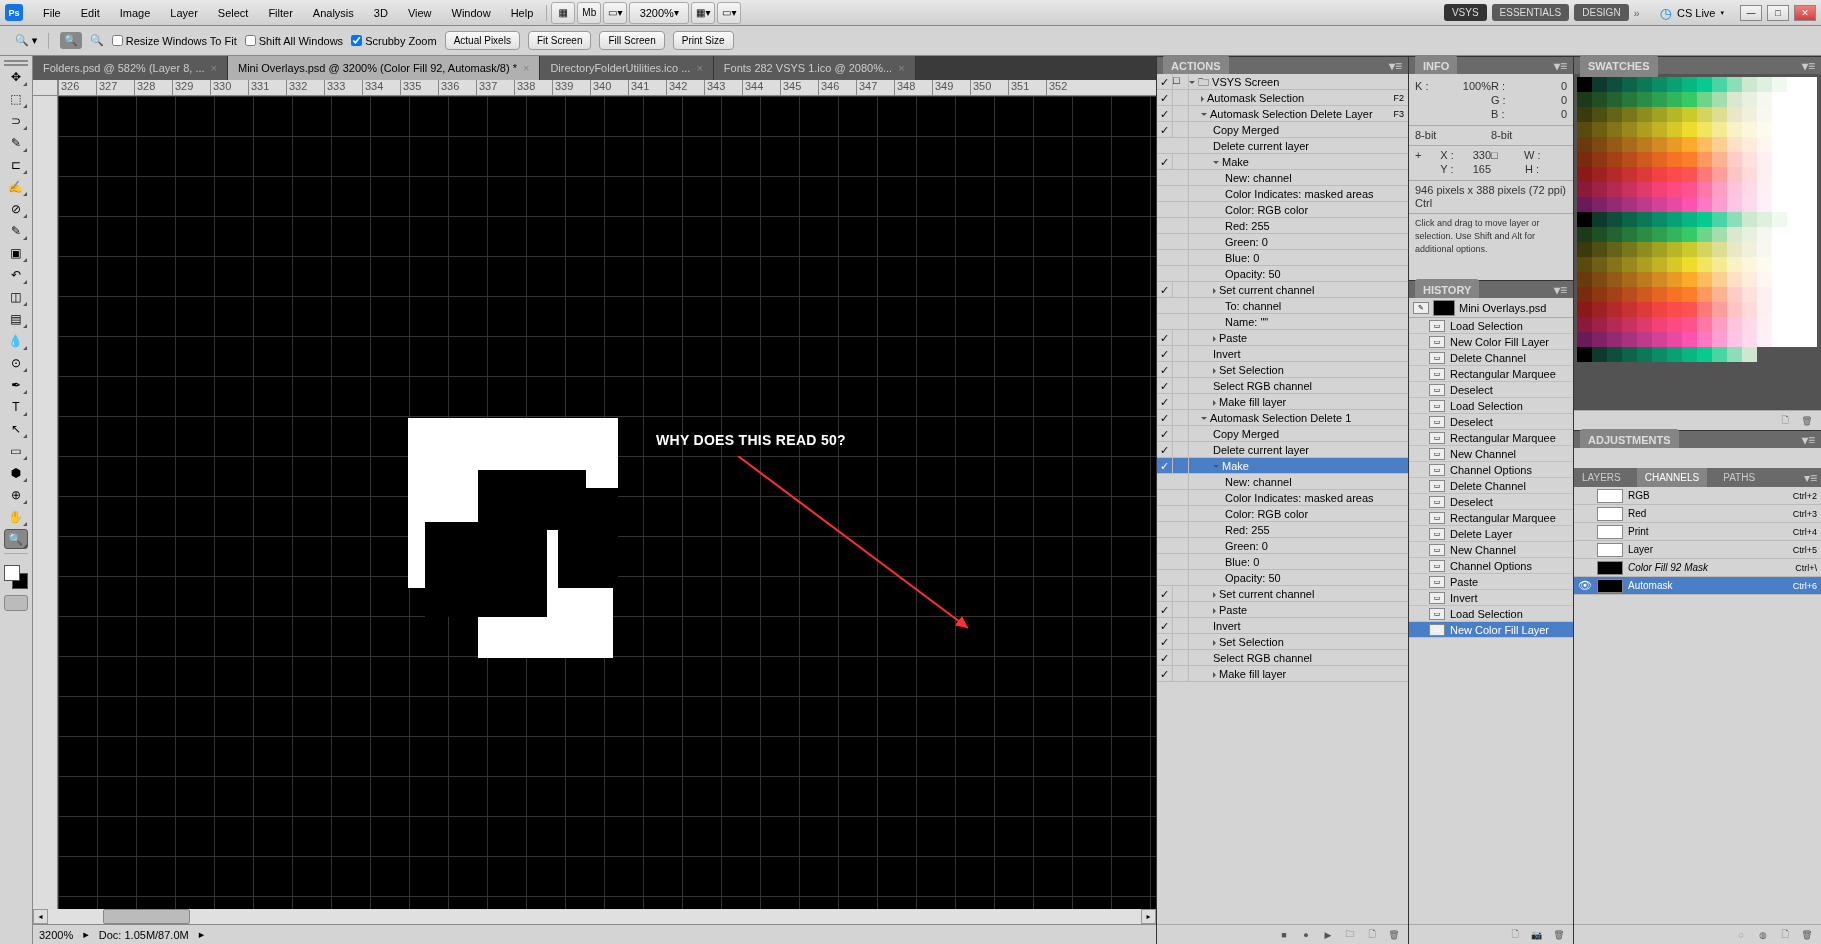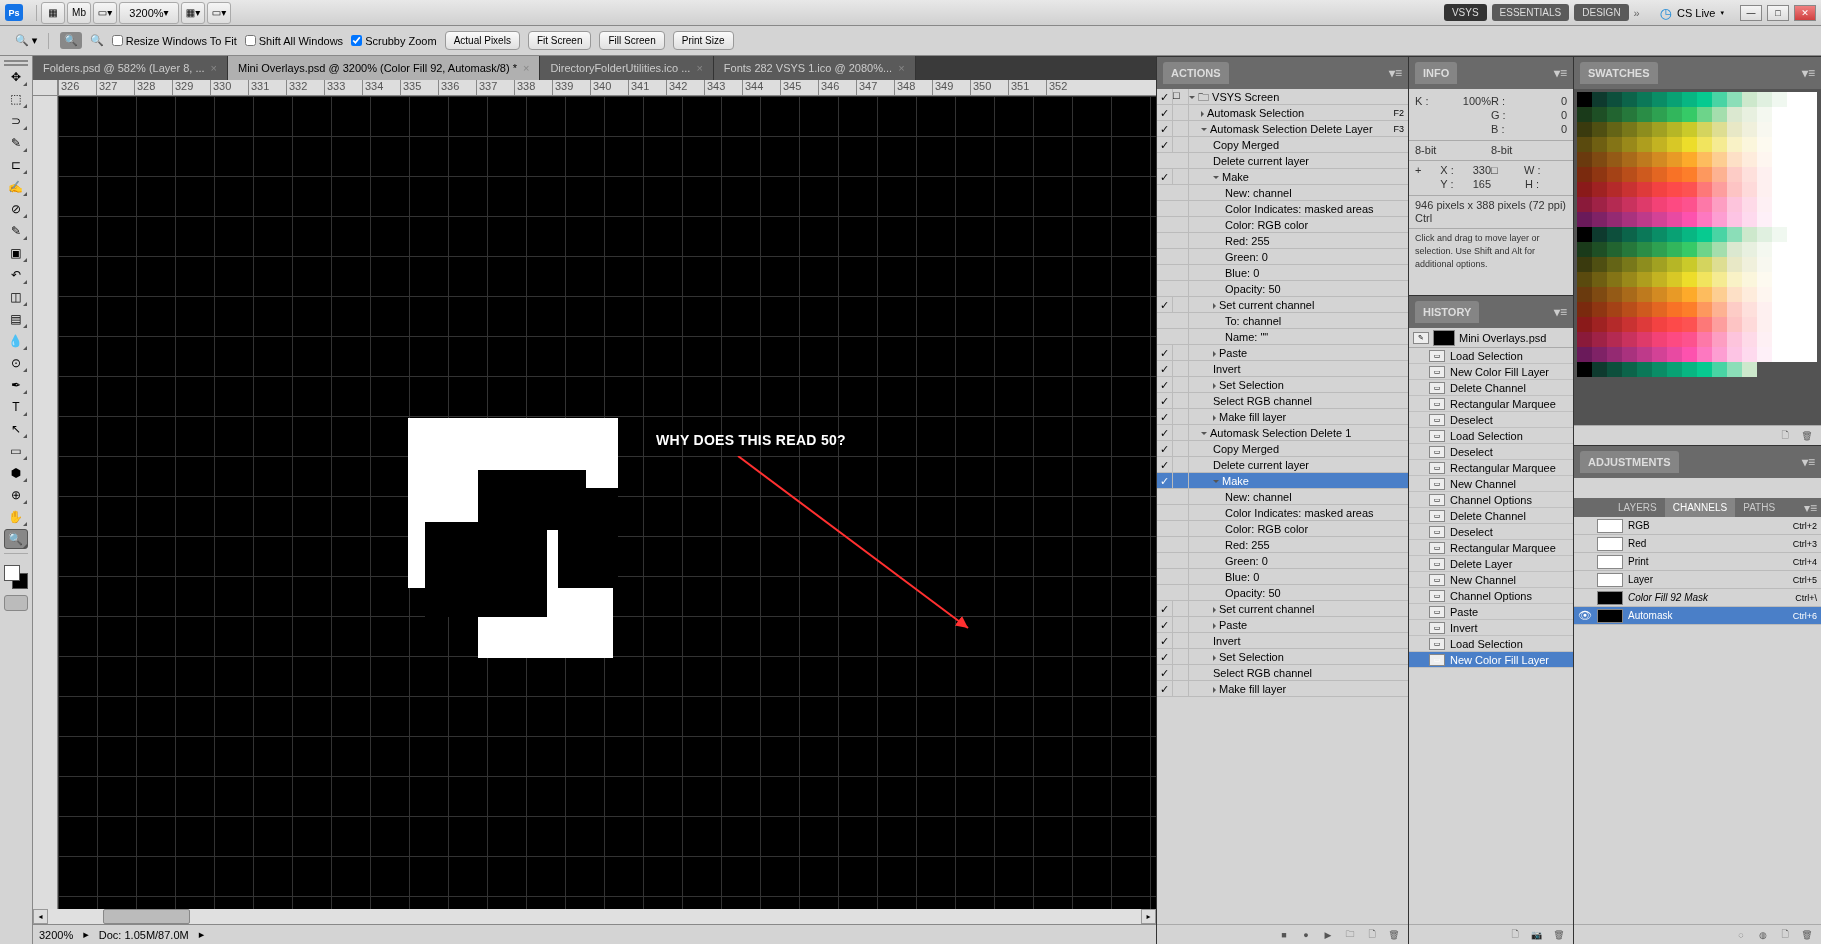--- a/index.html
+++ b/index.html
@@ -52,21 +52,21 @@
 .annotation{position:absolute;top:336px;left:598px;color:#fff;font-weight:bold;font-size:14px;letter-spacing:0.3px;}
 .arrow-svg{position:absolute;top:360px;left:600px;pointer-events:none;}
 .statusbar{height:20px;background:#d4d4d4;border-top:1px solid #888;display:flex;align-items:center;padding:0 6px;gap:10px;font-size:10px;}
 .scrollbar-h{height:15px;background:#ccc;display:flex;align-items:center;}
 .sb-btn{width:15px;height:15px;background:#ddd;border:1px solid #999;display:flex;align-items:center;justify-content:center;font-size:8px;}
 .sb-track{flex:1;height:15px;background:#e0e0e0;position:relative;}
 .sb-thumb{position:absolute;left:5%;width:8%;height:100%;background:#bbb;border:1px solid #888;border-radius:2px;}
 .panels { width:665px; background:#535353;display:flex; }
 .panel-col { display:flex;flex-direction:column;border-left:1px solid #333; }
 .col1{width:252px;} .col2{width:165px;} .col3{width:248px;}
-.panel-header{height:18px;background:#6a6a6a;color:#ddd;font-size:10px;font-weight:bold;padding:16px 6px;line-height:18px;display:flex;align-items:center;justify-content:space-between;border-top:1px solid #333;}
+.panel-header{height:18px;background:#6a6a6a;color:#ddd;font-size:10px;font-weight:bold;padding:8px 6px;line-height:18px;display:flex;align-items:center;justify-content:space-between;border-top:1px solid #333;}
 .panel-tab{background:#858585;padding:2px 8px;border-radius:3px 3px 0 0;}
 .panel-menu{font-size:12px;color:#ccc;}
 .panel-body{background:#d4d4d4;flex:1;overflow-y:auto;font-size:10px;}
 .action-row{display:flex;align-items:center;height:16px;border-bottom:1px solid #bbb;}
 .action-check{width:16px;text-align:center;border-right:1px solid #bbb;line-height:16px;}
 .action-box{width:16px;border-right:1px solid #bbb;height:16px;}
 .action-content{flex:1;padding-left:0;height:16px;line-height:16px;white-space:nowrap;overflow:hidden;}
 .action-fkey{padding:0 4px;font-size:9px;}
 .triangle{display:inline-block;width:0;height:0;border:3px solid transparent;margin-right:3px;vertical-align:middle;}
 .triangle.right{border-left-color:#555;border-right:none;}
@@ -78,37 +78,50 @@
 .info-row{display:flex;justify-content:space-between;margin-bottom:1px;}
 .info-divider{height:1px;background:#aaa;margin:3px -6px;}
 .history-row{display:flex;align-items:center;height:16px;border-bottom:1px solid #c0c0c0;padding-left:20px;gap:5px;}
 .history-row.selected{background:#4a7fc8;color:#fff;}
 .hist-icon{width:16px;height:12px;border:1px solid #888;background:#eee;display:inline-block;font-size:7px;text-align:center;line-height:10px;}
 .history-head{display:flex;align-items:center;height:20px;border-bottom:1px solid #aaa;padding:0 4px;gap:4px;}
 .snap-thumb{width:22px;height:16px;border:1px solid #888;background:#000;}
 .swatches-body{padding:3px;display:flex;flex-wrap:wrap;gap:0;height:336px;overflow-y:auto;align-content:flex-start;}
 .swatch{width:15px;height:15px;}
 .adj-body{height:20px;background:#d4d4d4;display:flex;align-items:center;padding:0 6px;gap:4px;}
-.lcptabs{height:19px;background:#6a6a6a;display:flex;align-items:center;gap:0;padding-left:36px;}
+.lcptabs{height:19px;background:#6a6a6a;display:flex;align-items:center;gap:8px;}
 .lcptab{padding:0 8px;font-size:10px;color:#ccc;line-height:19px;}
 .lcptab.active{background:#858585;color:#fff;}
 .channel-row{display:flex;align-items:center;height:18px;border-bottom:1px solid #bbb;padding:0 4px;gap:5px;}
 .channel-row.selected{background:#4a7fc8;color:#fff;}
 .ch-vis{width:14px;text-align:center;}
 .ch-thumb{width:26px;height:14px;border:1px solid #888;}
 .ch-name{flex:1;font-size:10px;}
 .ch-key{font-size:9px;}
 </style>
 </head>
 <body>
 
 <div class="app">
 
   <div class="menubar">
     <div class="ps-icon">Ps</div>
+    <div id="menu-items" style="display:flex;">
+        <div class="menu-item">File</div>
+        <div class="menu-item">Edit</div>
+        <div class="menu-item">Image</div>
+        <div class="menu-item">Layer</div>
+        <div class="menu-item">Select</div>
+        <div class="menu-item">Filter</div>
+        <div class="menu-item">Analysis</div>
+        <div class="menu-item">3D</div>
+        <div class="menu-item">View</div>
+        <div class="menu-item">Window</div>
+        <div class="menu-item">Help</div>
+      </div>
     <div class="menu-sep"></div>
     <div class="menu-icon-btn">▦</div>
     <div class="menu-icon-btn">Mb</div>
     <div class="menu-icon-btn">▭▾</div>
     <div class="menu-icon-btn" style="width:60px;"><span>3200%</span> ▾</div>
     <div class="menu-icon-btn">▦▾</div>
     <div class="menu-icon-btn">▭▾</div>
     <div class="menu-right">
       <div class="workspace-btn active">VSYS</div>
       <div class="workspace-btn">ESSENTIALS</div>

